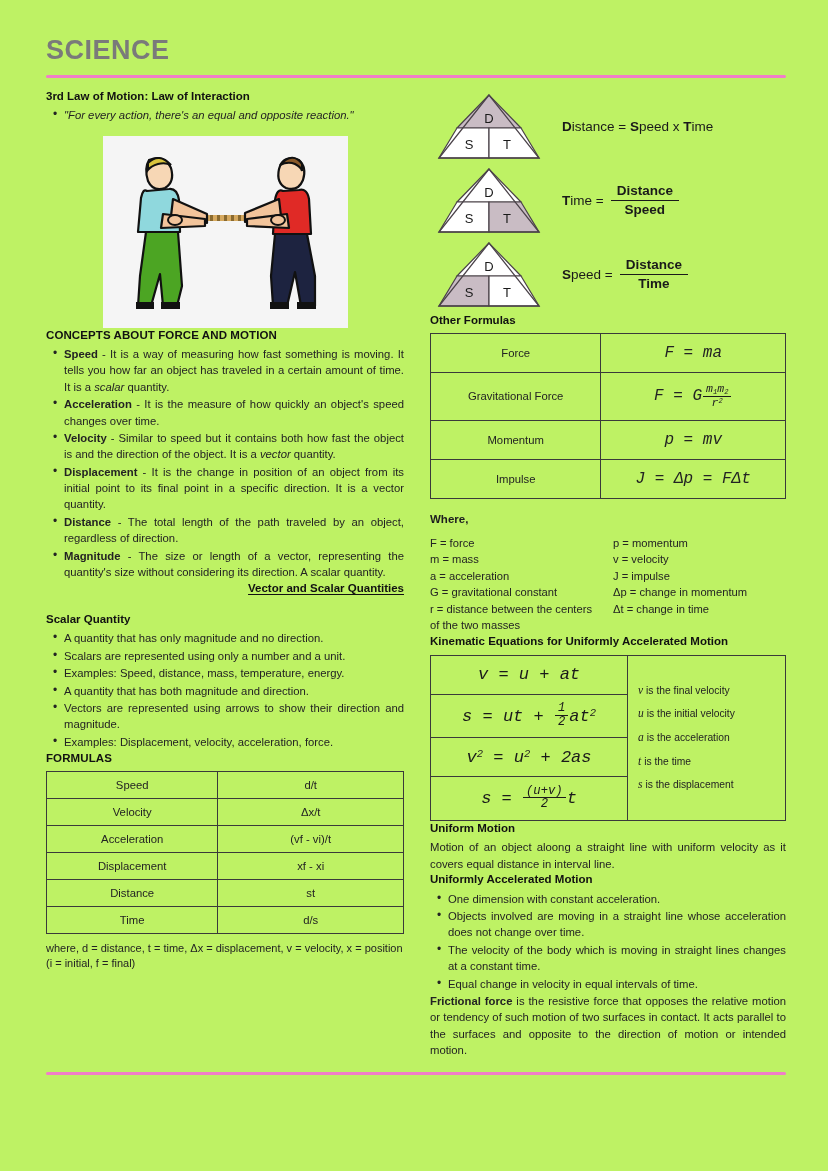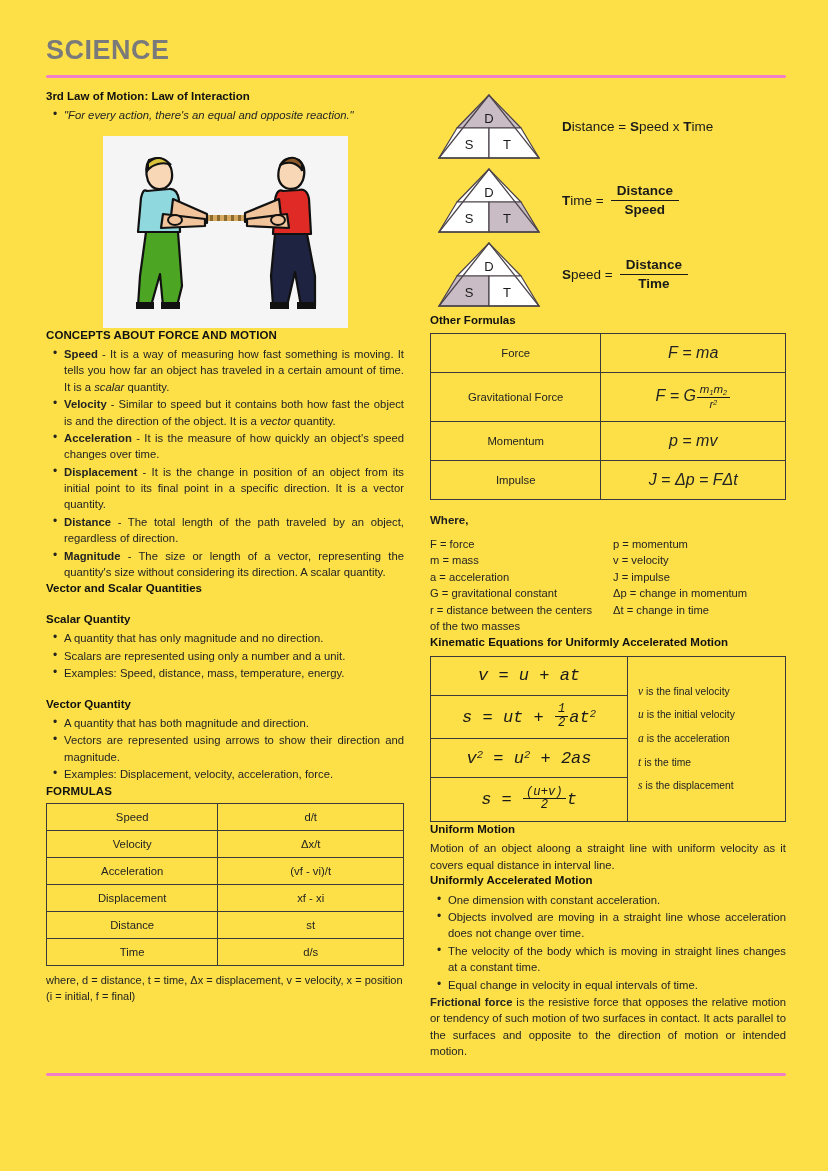--- a/index.html
+++ b/index.html
@@ -13,21 +13,21 @@
     font-family: "Liberation Sans", sans-serif;
     color: #1d1d1f;
     position: relative;
     overflow: hidden;
   }
   .page {
     position: absolute;
     left: 0; top: 0;
     width: 828px;
     height: 1171px;
-    background: #fde047;
+    background: #bef264;
   }
   .content {
     position: absolute;
     left: 46px;
     top: 36px;
     width: 740px;
   }
 
   
   .title {
@@ -61,21 +61,23 @@
   
   h3.sec {
     font-size: 11.5px;
     font-weight: bold;
     margin: 0 0 3px 0;
     line-height: 1.35;
     color: #111;
   }
   h3.sec.caps { letter-spacing: 0.1px; }
   h3.sec.under {
+    text-decoration: underline;
     text-underline-offset: 2px;
+    text-align: right;
   }
   h3.sec.spaced { margin-top: 15px; }
 
   ul.bul {
     margin: 0;
     padding-left: 18px;
     list-style: none;
   }
   ul.bul > li {
     position: relative;
@@ -126,21 +128,21 @@
     color: #232323;
   }
   table.grid td.lbl { width: 48%; }
 
   
   table.formulas { margin-top: 5px; }
   table.formulas td {
     padding: 10px 4px;
   }
   table.formulas td.math {
-    font-family: Liberation Sans, sans-serif;
+    font-family: Liberation Mono, monospace;
     font-style: italic;
     font-size: 16px;
   }
 
   
   table.kin {
     border-collapse: collapse;
     width: 100%;
     margin-top: 5px;
     table-layout: fixed;
@@ -312,37 +314,36 @@
         <path d="M196 24 Q180 18 176 33 Q173 47 183 52 Q195 56 200 44 Q204 31 196 24 Z" fill="#f7d7b5" stroke="#111" stroke-width="2.2"></path>
         <path d="M199 28 Q190 15 177 29 Q185 25 192 28 Q198 31 199 35 Z" fill="#8a5a2a" stroke="#111" stroke-width="2"></path>
 
         <ellipse cx="175" cy="84" rx="7" ry="5" fill="#f2c49b" stroke="#111" stroke-width="2"></ellipse>
       </g>
     </svg>
 
     <h3 class="sec caps mt14">CONCEPTS ABOUT FORCE AND MOTION</h3>
     <ul class="bul">
       <li><span class="b">Speed</span><span> - It is a way of measuring how fast something is moving. It tells you how far an object has traveled in a certain amount of time. It is a </span><span class="i">scalar</span><span> quantity.</span></li>
+      <li><span class="b">Acceleration</span><span> - It is the measure of how quickly an object's speed changes over time.</span></li>
       <li><span class="b">Velocity</span><span> - Similar to speed but it contains both how fast the object is and the direction of the object. It is a </span><span class="i">vector</span><span> quantity.</span></li>
-      <li><span class="b">Acceleration</span><span> - It is the measure of how quickly an object's speed changes over time.</span></li>
       <li><span class="b">Displacement</span><span> - It is the change in position of an object from its initial point to its final point in a specific direction. It is a vector quantity.</span></li>
       <li><span class="b">Distance</span><span> - The total length of the path traveled by an object, regardless of direction.</span></li>
       <li><span class="b">Magnitude</span><span> - The size or length of a vector, representing the quantity's size without considering its direction. A scalar quantity.</span></li>
     </ul>
 
     <h3 class="sec under mt16">Vector and Scalar Quantities</h3>
 
     <h3 class="sec spaced">Scalar Quantity</h3>
     <ul class="bul">
       <li>A quantity that has only magnitude and no direction.</li>
       <li>Scalars are represented using only a number and a unit.</li>
       <li>Examples: Speed, distance, mass, temperature, energy.</li>
     </ul>
 
-    <h3 class="sec spaced">Vector Quantity</h3>
     <ul class="bul">
       <li>A quantity that has both magnitude and direction.</li>
       <li>Vectors are represented using arrows to show their direction and magnitude.</li>
       <li>Examples: Displacement, velocity, acceleration, force.</li>
     </ul>
 
     <h3 class="sec caps mt16">FORMULAS</h3>
     <table class="grid">
       <tbody>
               <tr>

